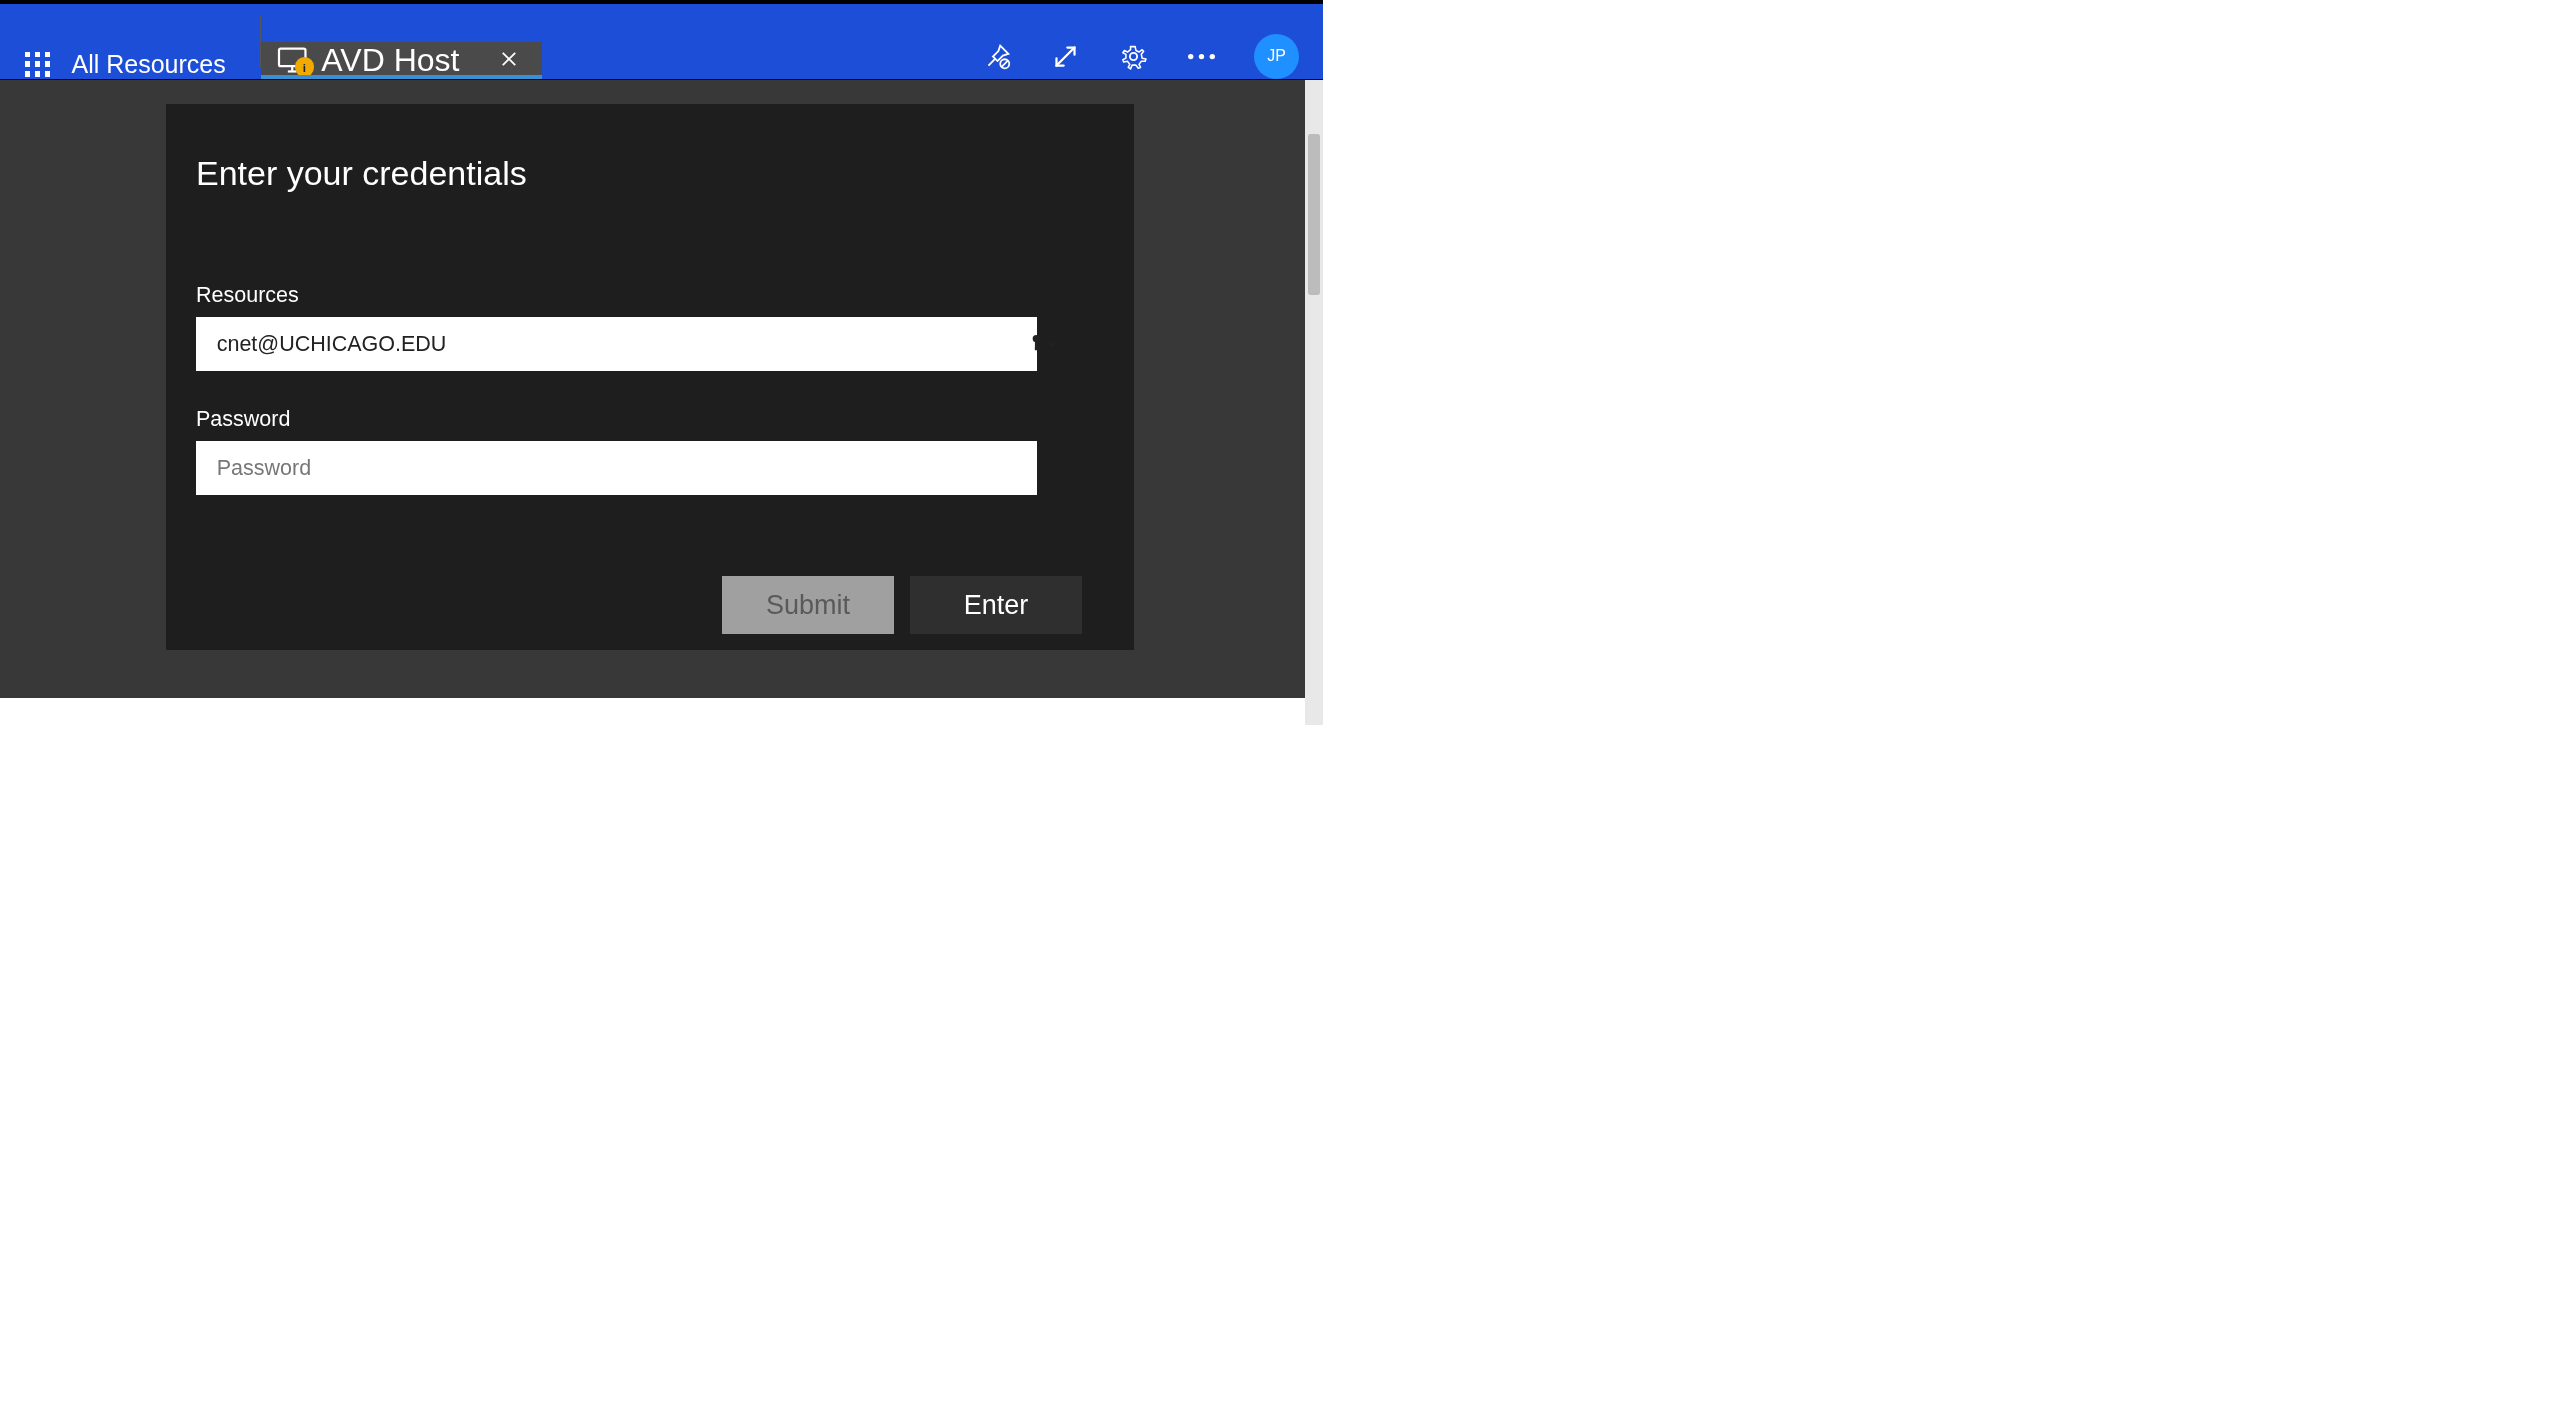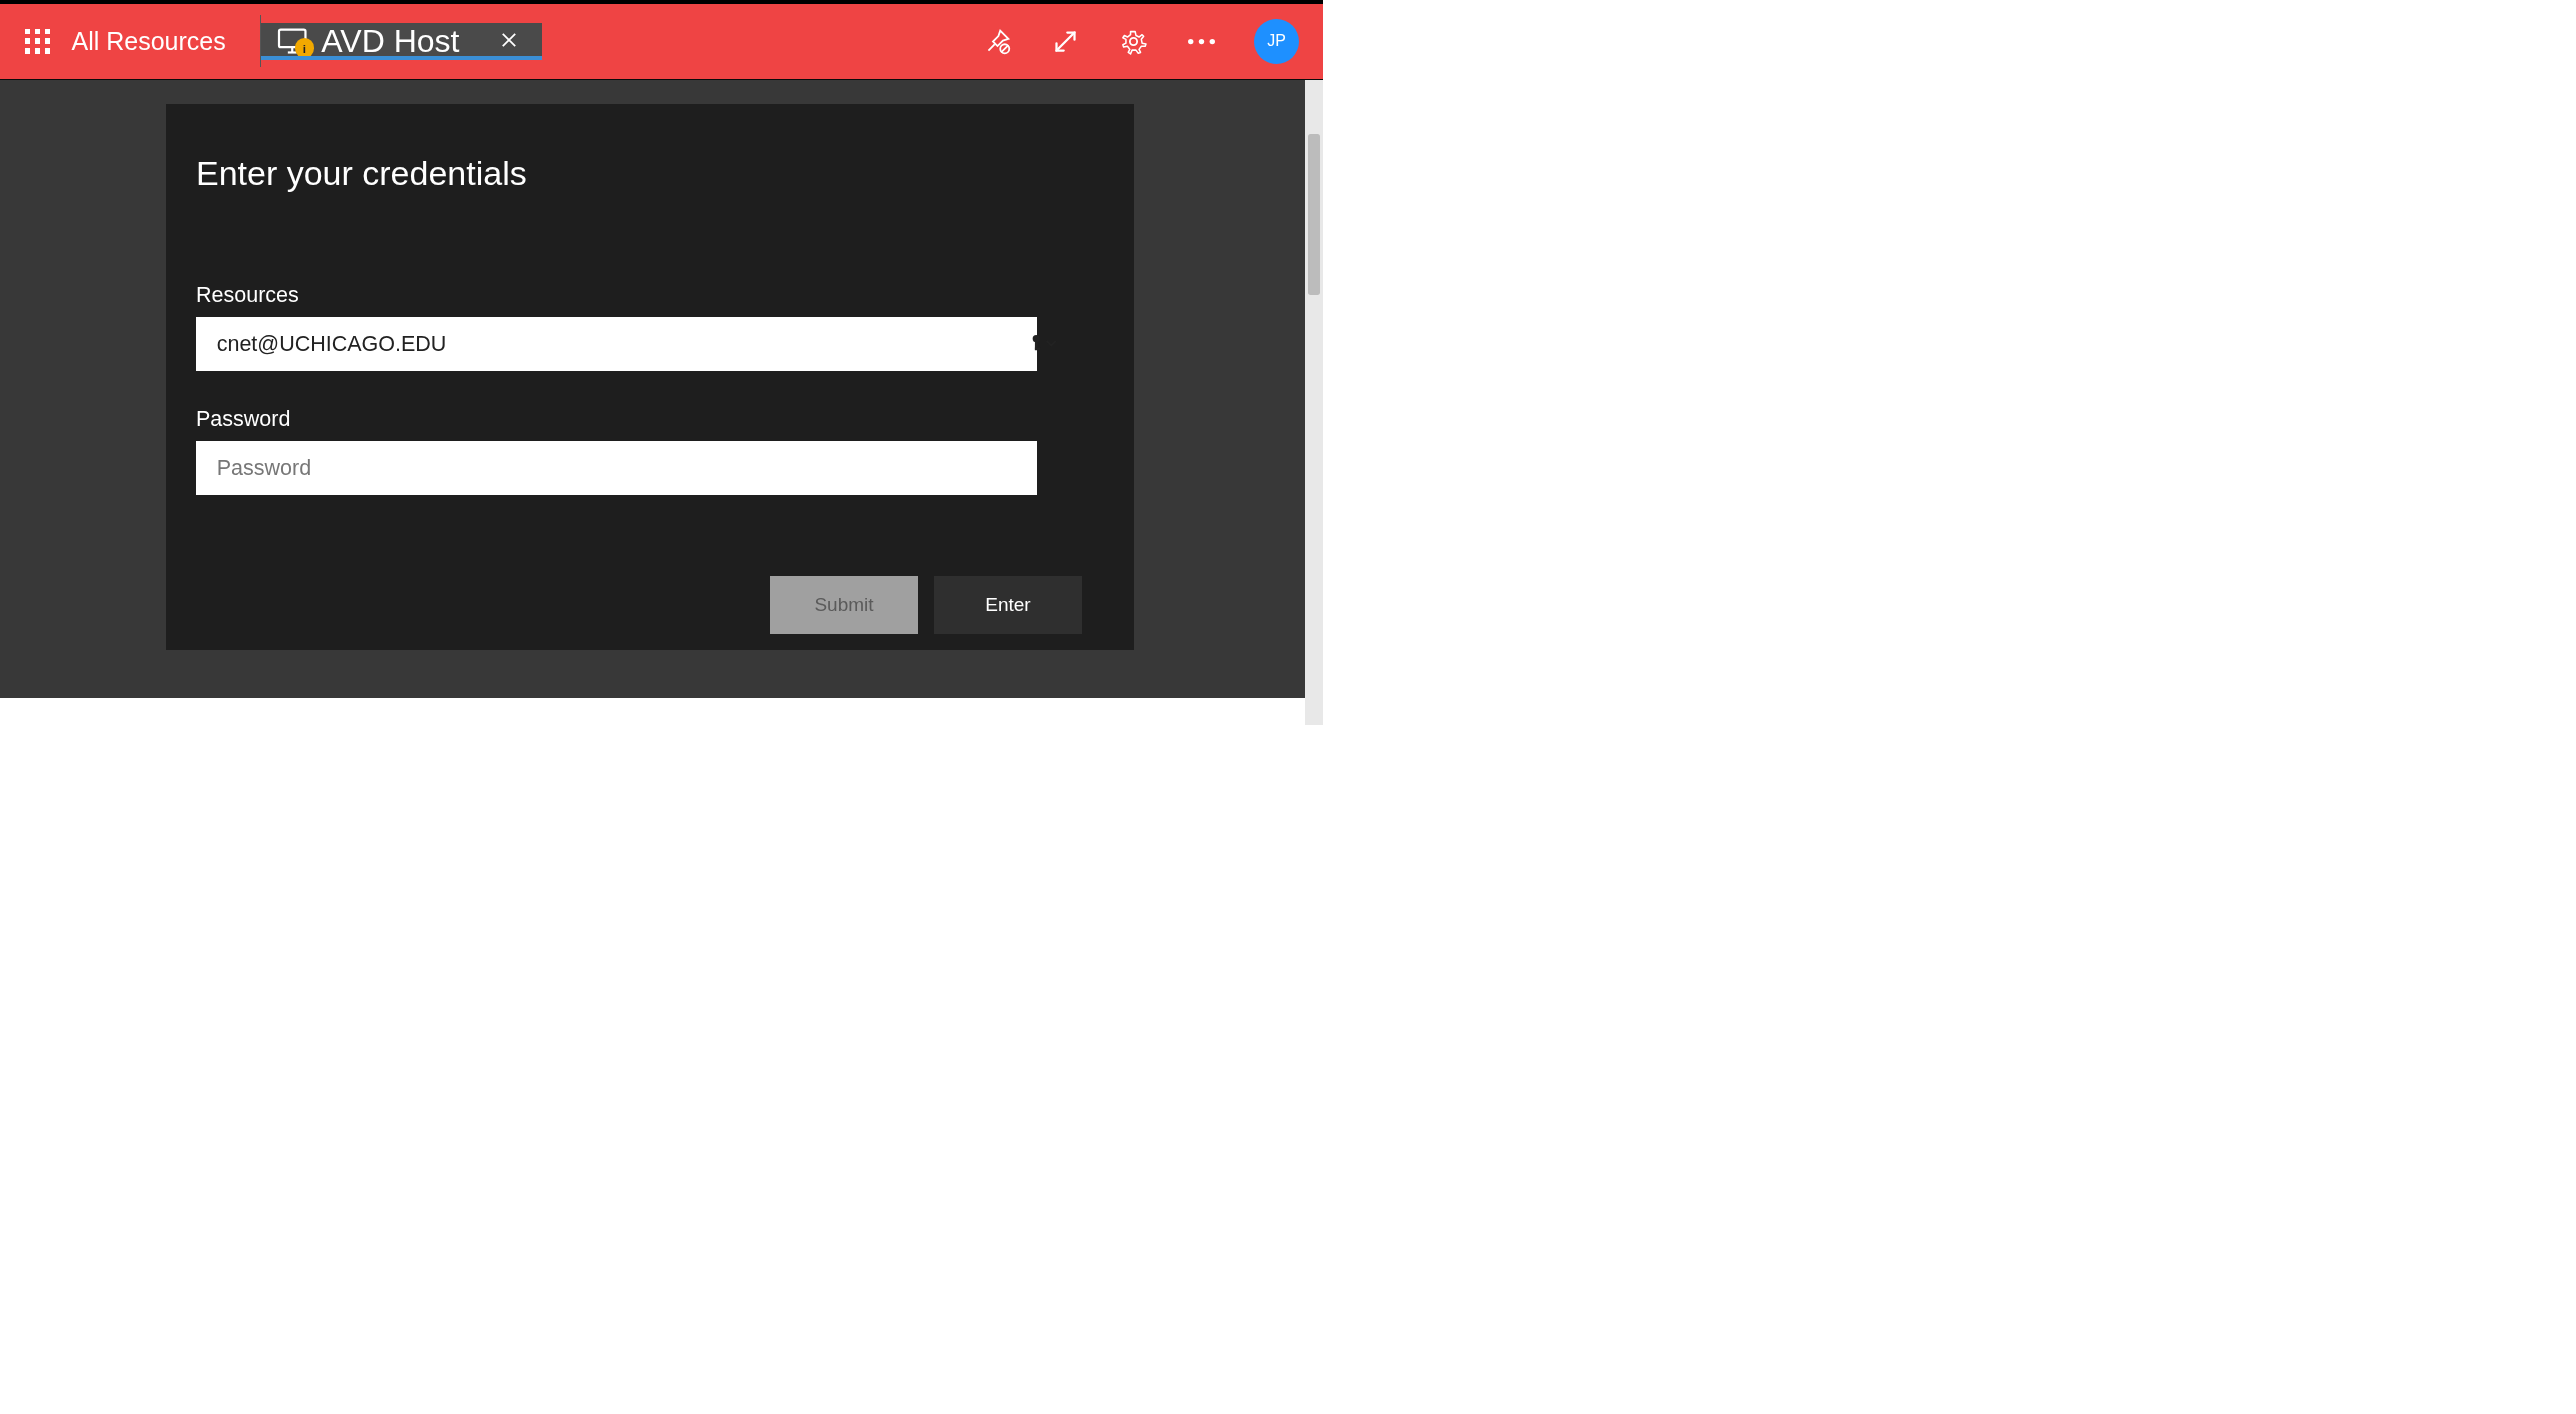--- a/index.html
+++ b/index.html
@@ -14,23 +14,23 @@
     height: 725px;
     overflow: hidden;
     position: relative;
   }
   .top-border {
     height: 3.6px;
     background: #000;
   }
   .header-bar {
     height: 76px;
-    background: #ef4444;
+    background: #1d4ed8;
     display: flex;
-    align-items: center;
+    align-items: flex-end;
     border-bottom: 0.9px solid #0a0a0a;
   }
   .header-left {
     display: flex;
     align-items: center;
     padding-left: 25px;
   }
   .waffle-icon {
     width: 25px;
     height: 25px;
@@ -217,23 +217,23 @@
     cursor:pointer;
     color:#222;
   }
   .button-row {
     display:flex;
     justify-content:flex-end;
     gap:16px;
     margin-top: 81px;
   }
   .btn {
-    width: 148px;
+    width: 172px;
     height: 58px;
-    font-size: 19px;
+    font-size: 27px;
     border:none;
     cursor:pointer;
     display:flex;
     align-items:center;
     justify-content:center;
   }
   .btn-submit {
     background: #a0a0a0;
     color: #5a5a5a;
   }

